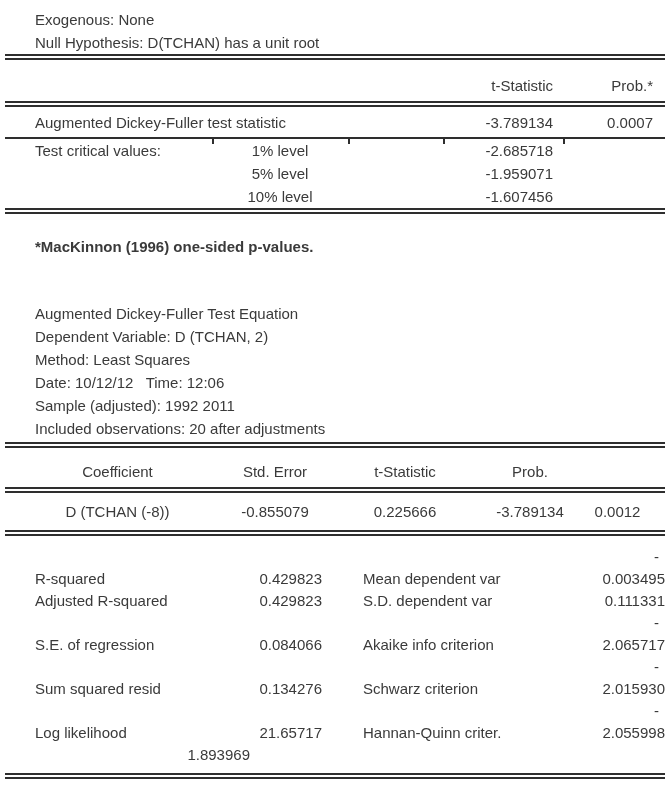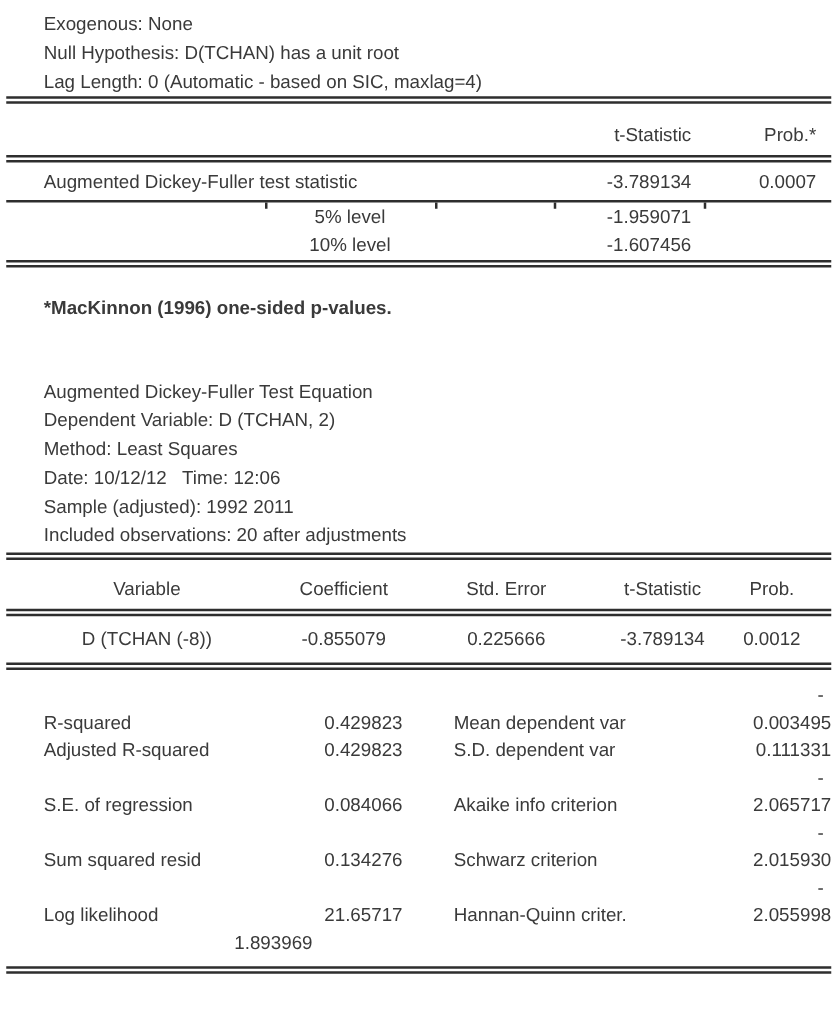--- a/index.html
+++ b/index.html
@@ -99,21 +99,20 @@
   .rule-t2a{margin-top:2px;}
 </style>
 </head>
 <body>
 
 <div class="doc">
 
   <div class="hblock">
     <div>Exogenous: None</div>
     <div>Null Hypothesis: D(TCHAN) has a unit root</div>
-    <div>Lag Length: 0 (Automatic - based on SIC, maxlag=4)</div>
   </div>
 
   <div class="rule-double"></div>
 
   <div class="t1row t1head">
     <div class="c1"></div>
     <div></div>
     <div></div>
     <div class="num">t-Statistic</div>
     <div class="prob">Prob.*</div>
@@ -127,20 +126,27 @@
     <div class="prob">0.0007</div>
   </div>
 
   <div class="rule-single">
     <span class="tick t1"></span>
     <span class="tick t2"></span>
     <span class="tick t3"></span>
     <span class="tick t4"></span>
   </div>
 
+  <div class="t1row t1crit">
+    <div class="c1">Test critical values:</div>
+    <div class="lvl">1% level</div>
+    <div></div>
+    <div class="num">-2.685718</div>
+    <div class="prob"></div>
+  </div>
 
   <div class="t1row t1crit">
     <div class="c1"></div>
     <div class="lvl">5% level</div>
     <div></div>
     <div class="num">-1.959071</div>
     <div class="prob"></div>
   </div>
 
   <div class="t1row t1crit">
@@ -160,21 +166,20 @@
     <div>Dependent Variable: D (TCHAN, 2)</div>
     <div>Method: Least Squares</div>
     <div>Date: 10/12/12   Time: 12:06</div>
     <div>Sample (adjusted): 1992 2011</div>
     <div>Included observations: 20 after adjustments</div>
   </div>
 
   <div class="rule-double rule-t2a"></div>
 
   <div class="t2row t2head">
-    <div>Variable</div>
     <div>Coefficient</div>
     <div>Std. Error</div>
     <div>t-Statistic</div>
     <div>Prob.</div>
   </div>
 
   <div class="rule-double"></div>
 
   <div class="t2row t2data">
     <div>D (TCHAN (-8))</div>

